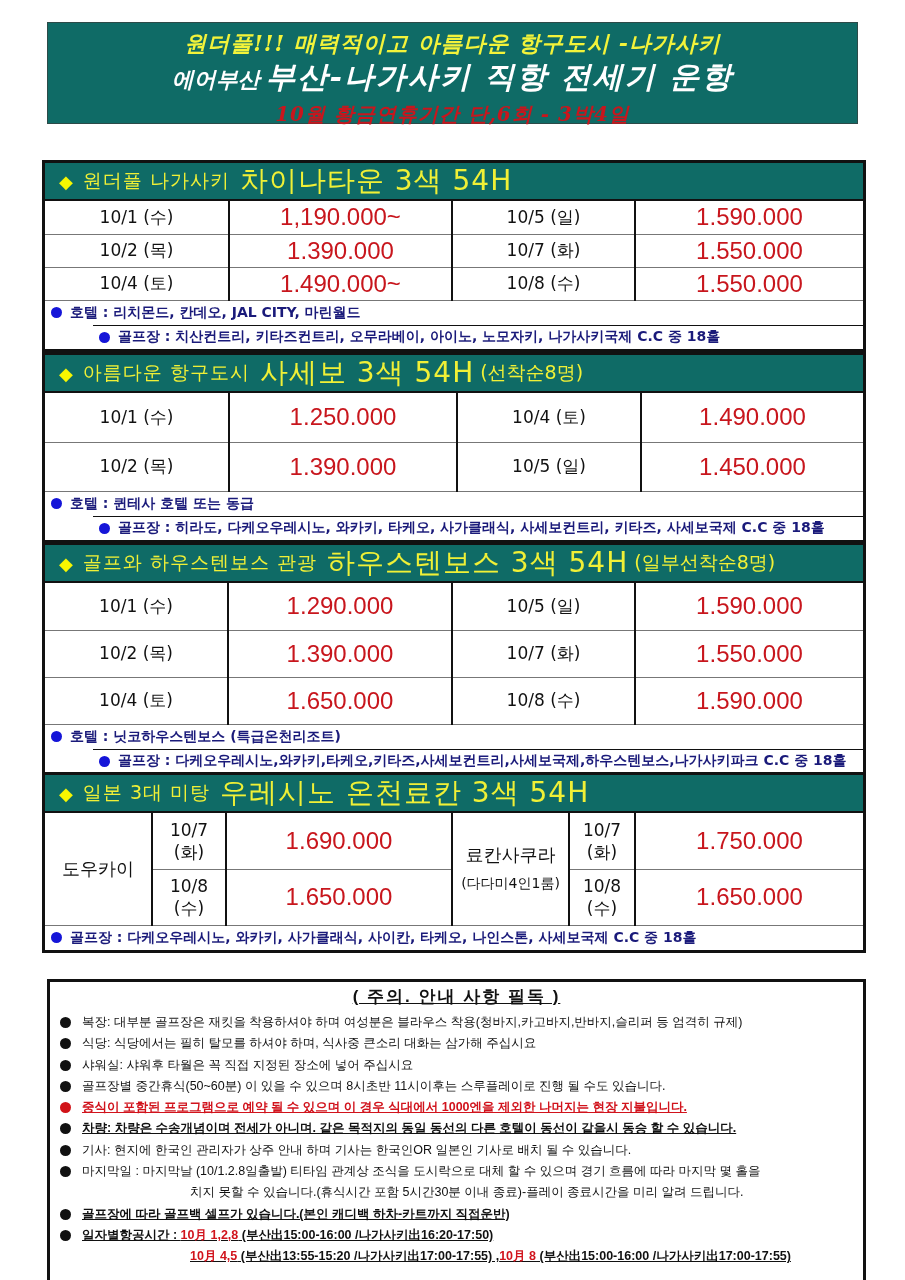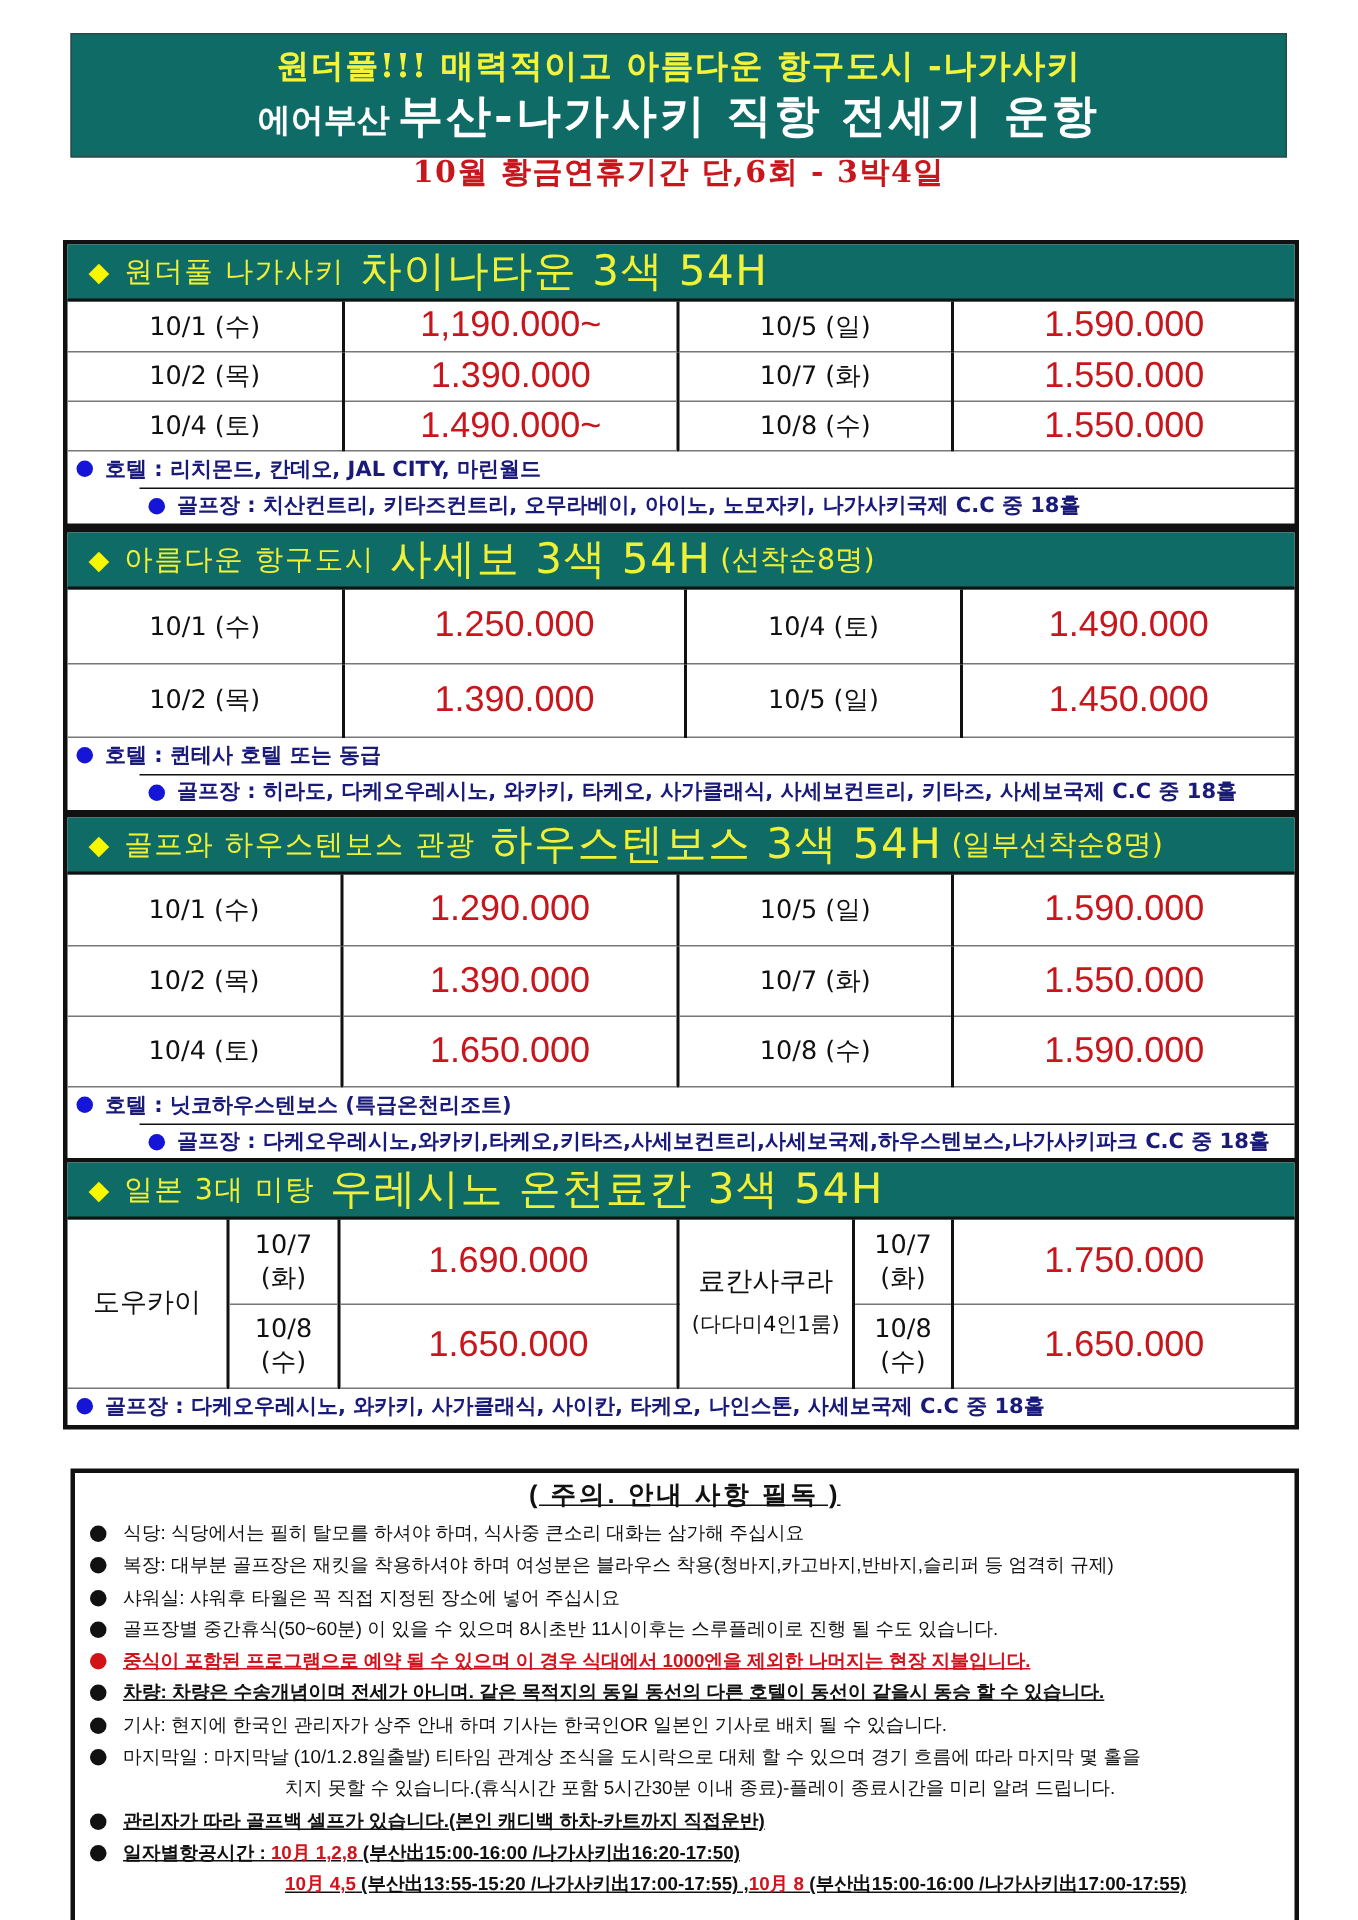--- a/index.html
+++ b/index.html
@@ -1,23 +1,24 @@
 <!DOCTYPE html>
 <html><head>
 <meta charset="utf-8">
 <style>
   * { box-sizing: border-box; margin: 0; padding: 0; }
   html, body { width: 905px; height: 1280px; background: #ffffff; overflow: hidden; }
   body { position: relative; font-family: "DejaVu Sans", "Liberation Sans", sans-serif; color: #111; }
 
   
   .banner {
-    position: absolute; left: 47px; top: 22px; width: 811px; height: 83px;
+    position: absolute; left: 47px; top: 22px; width: 811px; height: 102px;
     background: #0f6b66; border: 1px solid #2c4a48;
     text-align: center;
+    font-style: italic;
   }
   .banner .l1 { position: absolute; left: 0; right: 0; top: 6px; font-size: 22px; font-weight: bold; color: #f3f33a; letter-spacing: 1px; font-family: "DejaVu Serif", serif; }
   .banner .l2 { position: absolute; left: 0; right: 0; top: 34px; color: #ffffff; font-weight: bold; font-family: "DejaVu Serif", serif; }
   .banner .l2 .small { font-size: 22px; }
   .banner .l2 .big { font-size: 30px; letter-spacing: 2px; }
   .banner .l3 { position: absolute; left: 0; right: 0; top: 78px; font-size: 20px; font-weight: bold; color: #c8161d; letter-spacing: 1px; font-family: "DejaVu Serif", serif; }
 
   
   .pkg {
     position: absolute; left: 42px; width: 824px;
@@ -261,25 +262,25 @@
     <span class="dot"></span>
     <span>골프장 : 다케오우레시노, 와카키, 사가클래식, 사이칸, 타케오, 나인스톤, 사세보국제 C.C 중 18홀</span>
   </div>
 </div>
 
 <div class="notice">
   <div class="notice-title">( 주의.  안내  사항 필독 )</div>
 
   <div class="notice-item">
     <span class="bullet"></span>
+    <span>복장: 대부분 골프장은 재킷을 착용하셔야 하며 여성분은 블라우스 착용(청바지,카고바지,반바지,슬리퍼 등 엄격히 규제)</span>
+  </div>
+  <div class="notice-item">
+    <span class="bullet"></span>
     <span>식당: 식당에서는 필히 탈모를 하셔야 하며, 식사중 큰소리 대화는 삼가해 주십시요</span>
-  </div>
-  <div class="notice-item">
-    <span class="bullet"></span>
-    <span>복장: 대부분 골프장은 재킷을 착용하셔야 하며 여성분은 블라우스 착용(청바지,카고바지,반바지,슬리퍼 등 엄격히 규제)</span>
   </div>
   <div class="notice-item">
     <span class="bullet"></span>
     <span>샤워실: 샤워후 타월은 꼭 직접 지정된 장소에 넣어 주십시요</span>
   </div>
   <div class="notice-item">
     <span class="bullet"></span>
     <span>골프장별 중간휴식(50~60분) 이 있을 수 있으며 8시초반 11시이후는 스루플레이로 진행 될 수도 있습니다.</span>
   </div>
   <div class="notice-item red">
@@ -296,21 +297,21 @@
   </div>
   <div class="notice-item">
     <span class="bullet"></span>
     <span>마지막일 : 마지막날 (10/1.2.8일출발) 티타임 관계상 조식을 도시락으로 대체 할 수 있으며 경기 흐름에 따라 마지막 몇 홀을</span>
   </div>
   <div class="notice-item indent">
     <span>치지 못할 수 있습니다.(휴식시간 포함 5시간30분 이내 종료)-플레이 종료시간을 미리 알려 드립니다.</span>
   </div>
   <div class="notice-item ul">
     <span class="bullet"></span>
-    <span>관리자가 따라 골프백 셀프가 있습니다.(본인 캐디백 하차-카트까지 직접운반)</span>
+    <span>골프장에 따라 골프백 셀프가 있습니다.(본인 캐디백 하차-카트까지 직접운반)</span>
   </div>
   <div class="notice-item ul">
     <span class="bullet"></span>
     <span class="b">일자별항공시간 : </span><span class="hl">10月  1,2,8</span><span class="b">  (부산出15:00-16:00  /나가사키出16:20-17:50)</span>
   </div>
   <div class="notice-item ul" style="padding-left:130px;">
     <span class="hl">10月  4,5</span><span class="b">    (부산出13:55-15:20  /나가사키出17:00-17:55)  ,</span><span class="hl">10月  8</span><span class="b"> (부산出15:00-16:00  /나가사키出17:00-17:55)</span>
   </div>
 </div>
 

